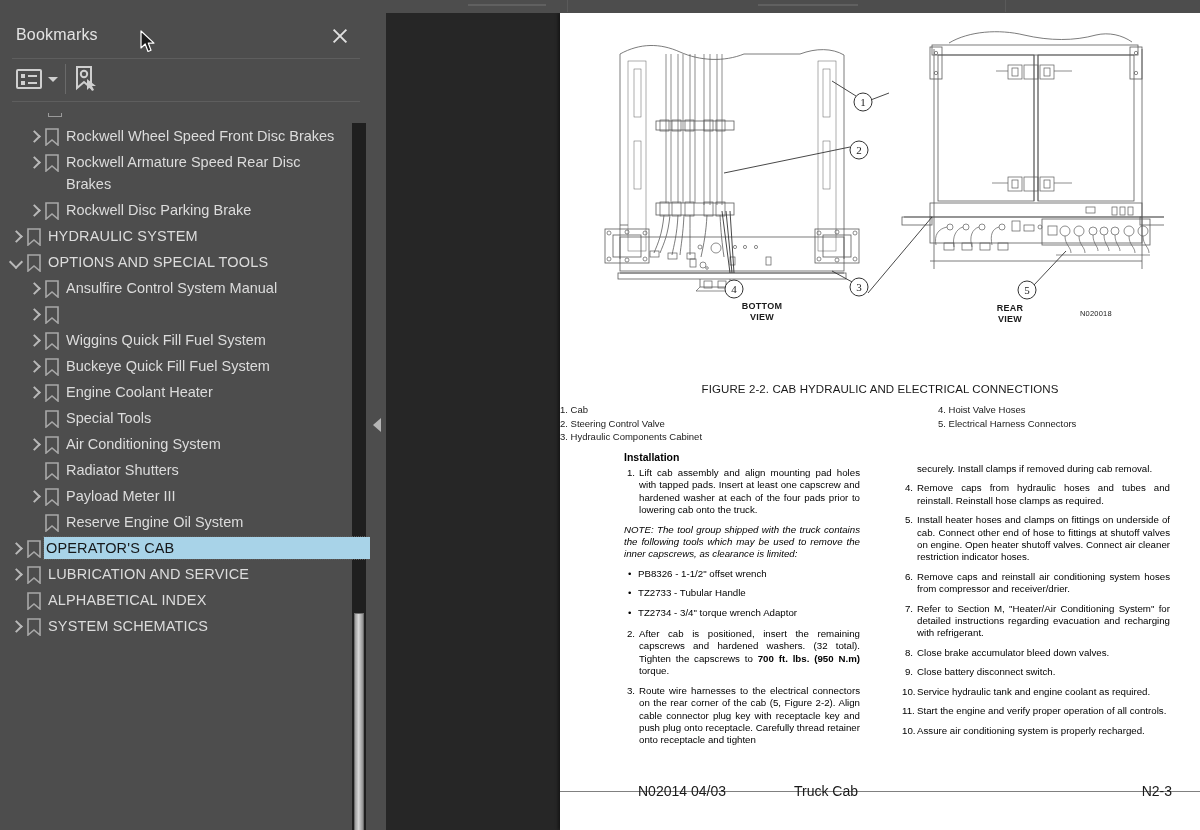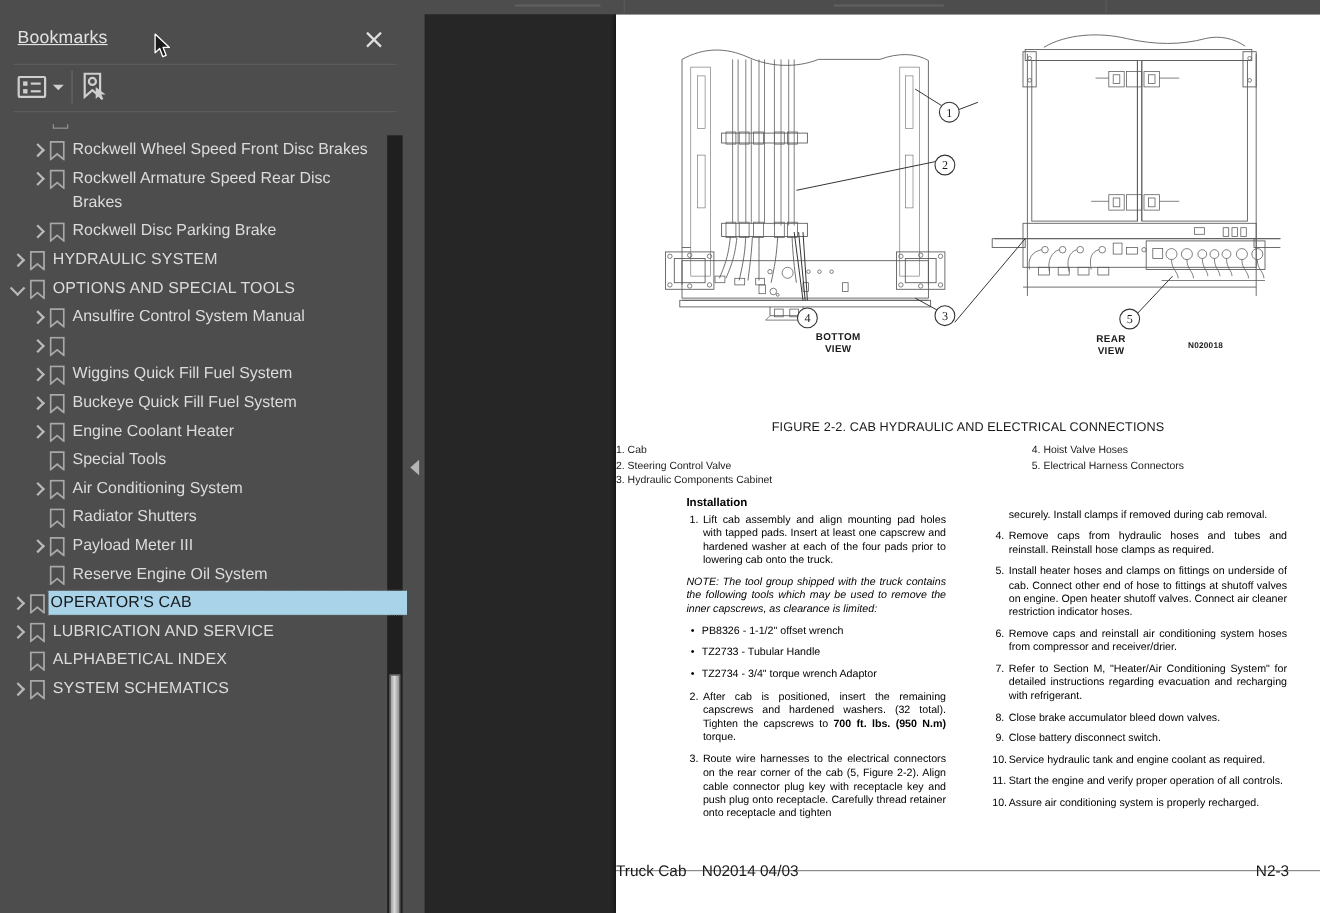--- a/index.html
+++ b/index.html
@@ -28,21 +28,20 @@
     position: absolute; left: 0; top: 13px; width: 370px; height: 817px;
     background: #4d4d4d;
   }
   .bm-header {
     position: relative; height: 45px;
   }
   .bm-title {
     position: absolute; left: 16px; top: 13px;
     font-size: 16px; color: #e3e3e3; letter-spacing: .2px;
     font-family: "Liberation Sans", sans-serif;
-    text-decoration: underline;
   }
   .bm-close {
     position: absolute; right: 20px; top: 13px;
     width: 20px; height: 20px; cursor: pointer;
   }
   .bm-close::before, .bm-close::after {
     content: ""; position: absolute; left: 1px; top: 9px;
     width: 18px; height: 2px; background: #e0e0e0;
   }
   .bm-close::before { transform: rotate(45deg); }
@@ -152,21 +151,21 @@
   
   .figure-wrap { position: absolute; left: 0; top: 8px; width: 640px; height: 360px; }
   .fig-svg { position: absolute; left: 44px; top: 0; }
 
   .viewlabel {
     position: absolute; text-align: center; font-size: 9px; font-weight: bold;
     color: #1a1a1a; line-height: 11px; letter-spacing: .3px;
     font-family: "Liberation Sans", sans-serif;
   }
   .figcode {
-    position: absolute; font-size: 7.5px; font-weight: bold; color: #1a1a1a;
+    position: absolute; font-size: 7.5px; font-weight: normal; color: #1a1a1a;
     letter-spacing: .2px; font-family: "Liberation Sans", sans-serif;
   }
   .fig-caption {
     position: absolute; left: 0; width: 640px; top: 370px; text-align: center;
     font-size: 11.5px; color: #1a1a1a; letter-spacing: .1px;
     font-family: "Liberation Sans", sans-serif;
   }
   .legend {
     position: absolute; top: 390px; left: 0; width: 640px;
     display: flex; font-size: 9.5px; color: #1a1a1a; line-height: 13.5px;
@@ -204,21 +203,21 @@
 
   
   .page-footrule {
     position: absolute; left: 0; top: 778px; width: 640px; height: 1px; background: #808080;
   }
   .page-foot {
     position: absolute; left: 0; top: 770px; width: 640px; height: 16px;
     font-size: 14px; color: #1a1a1a; font-family: "Liberation Sans", sans-serif;
   }
   .page-foot .fl { position: absolute; left: 78px; }
-  .page-foot .fc { position: absolute; left: 0; width: 532px; text-align: left; }
+  .page-foot .fc { position: absolute; left: 0; width: 532px; text-align: center; }
   .page-foot .fr { position: absolute; right: 28px; }
 
   
   .cursor { position: absolute; left: 140px; top: 30px; width: 16px; height: 24px; pointer-events: none; }
 </style>
 </head>
 <body>
 
 <div id="app">
 

